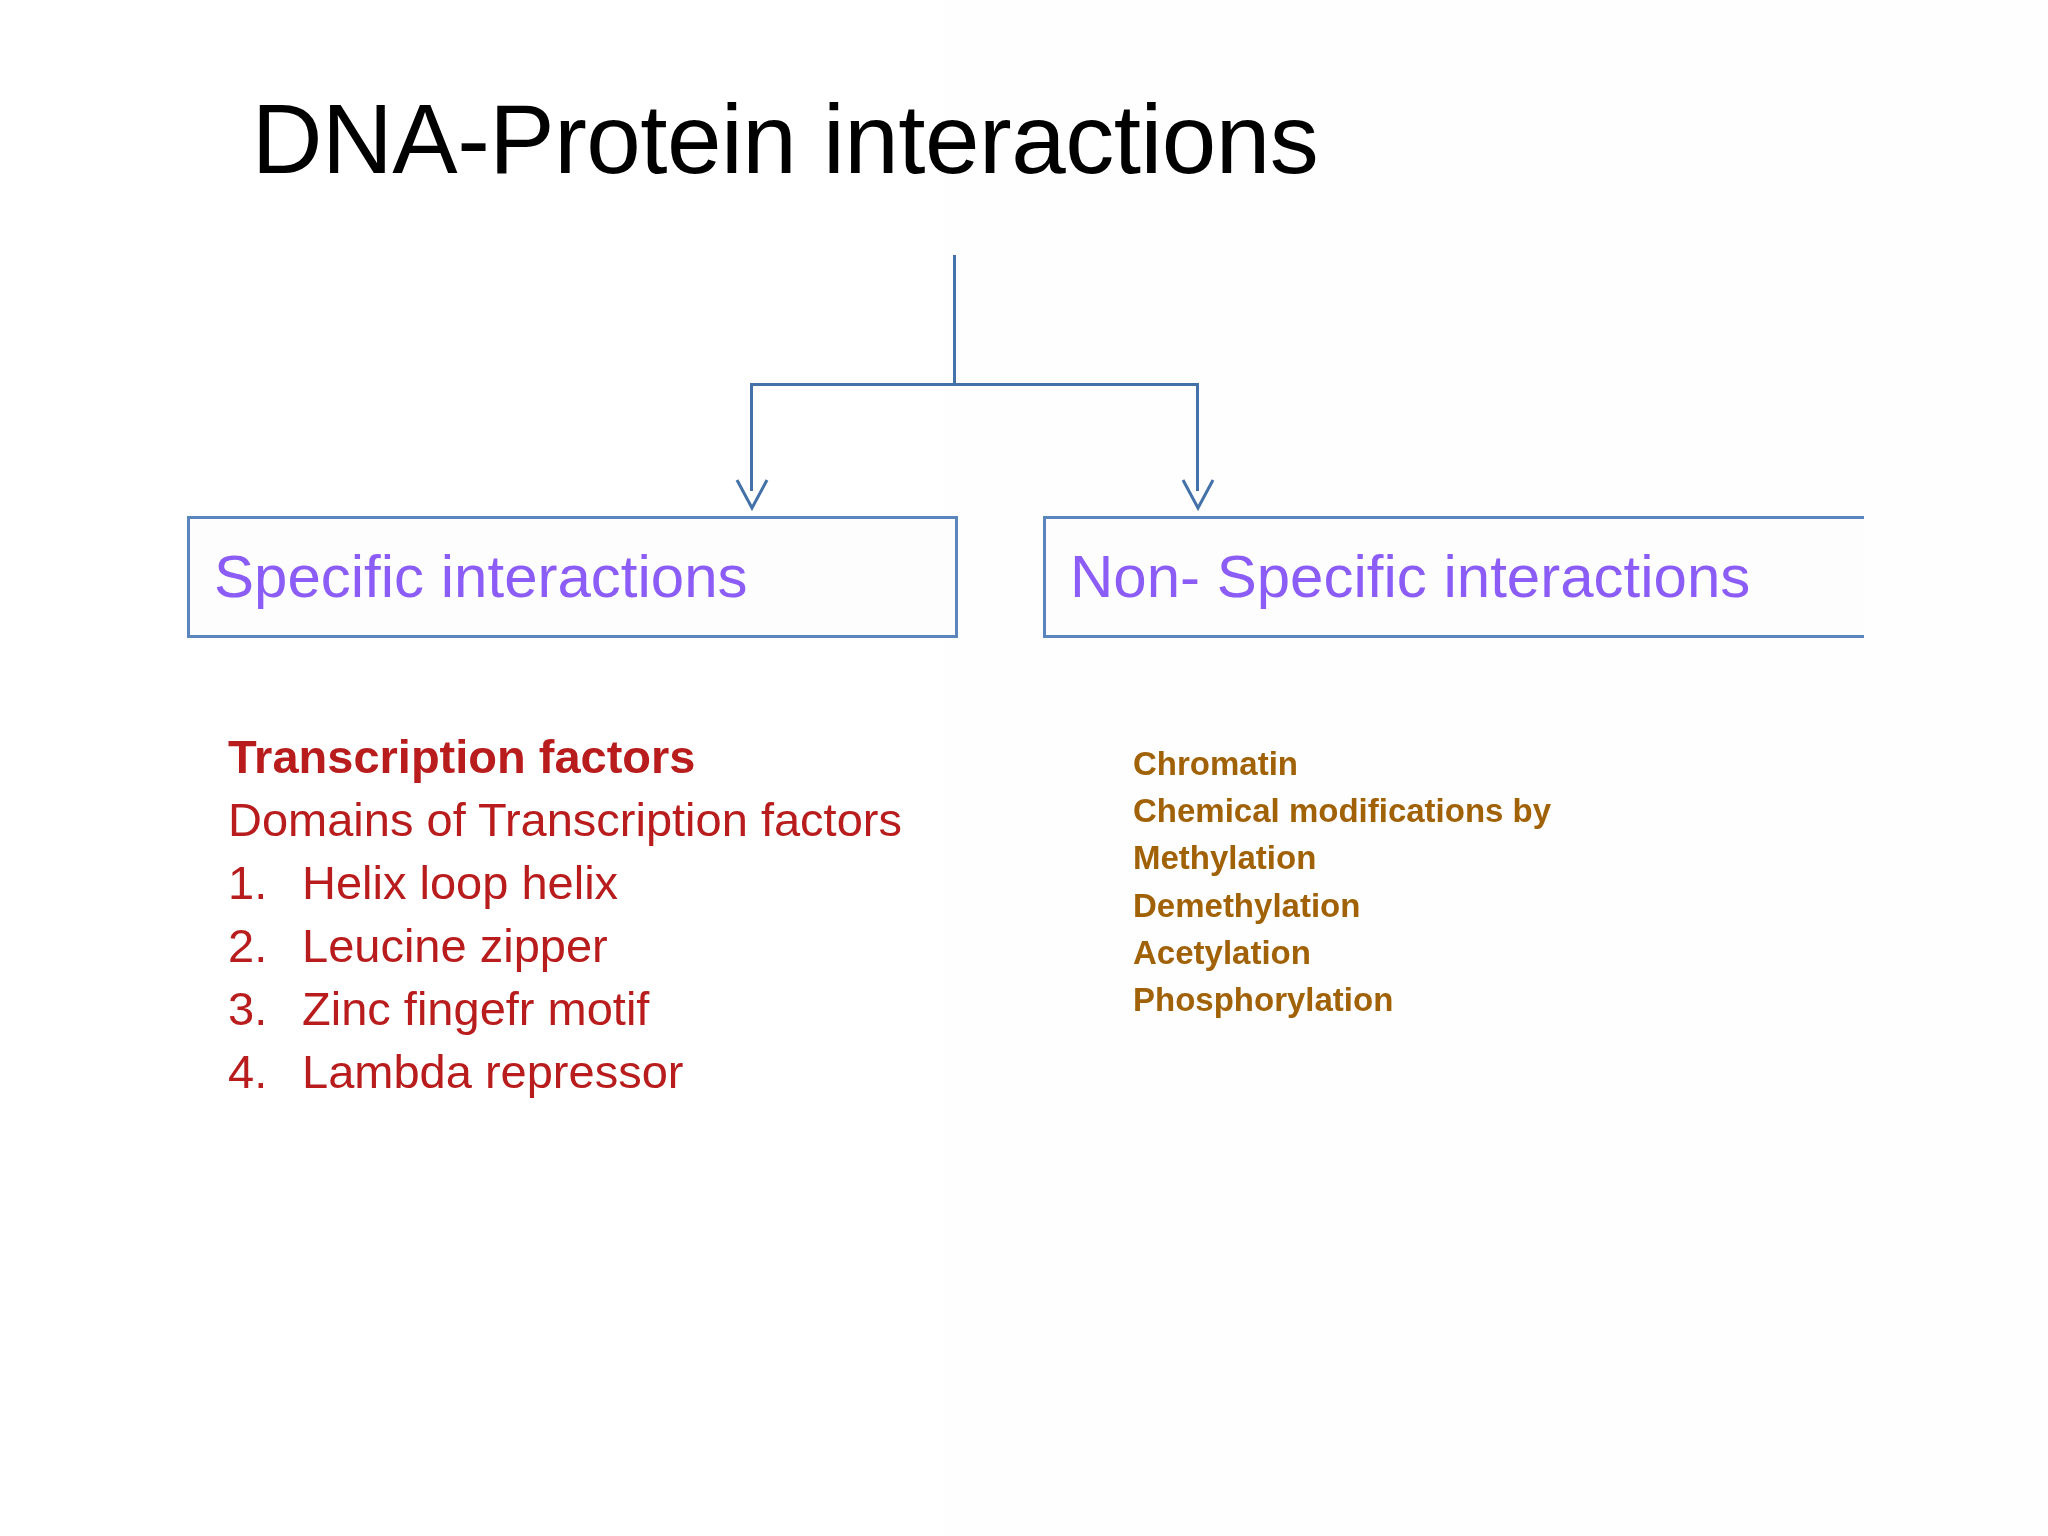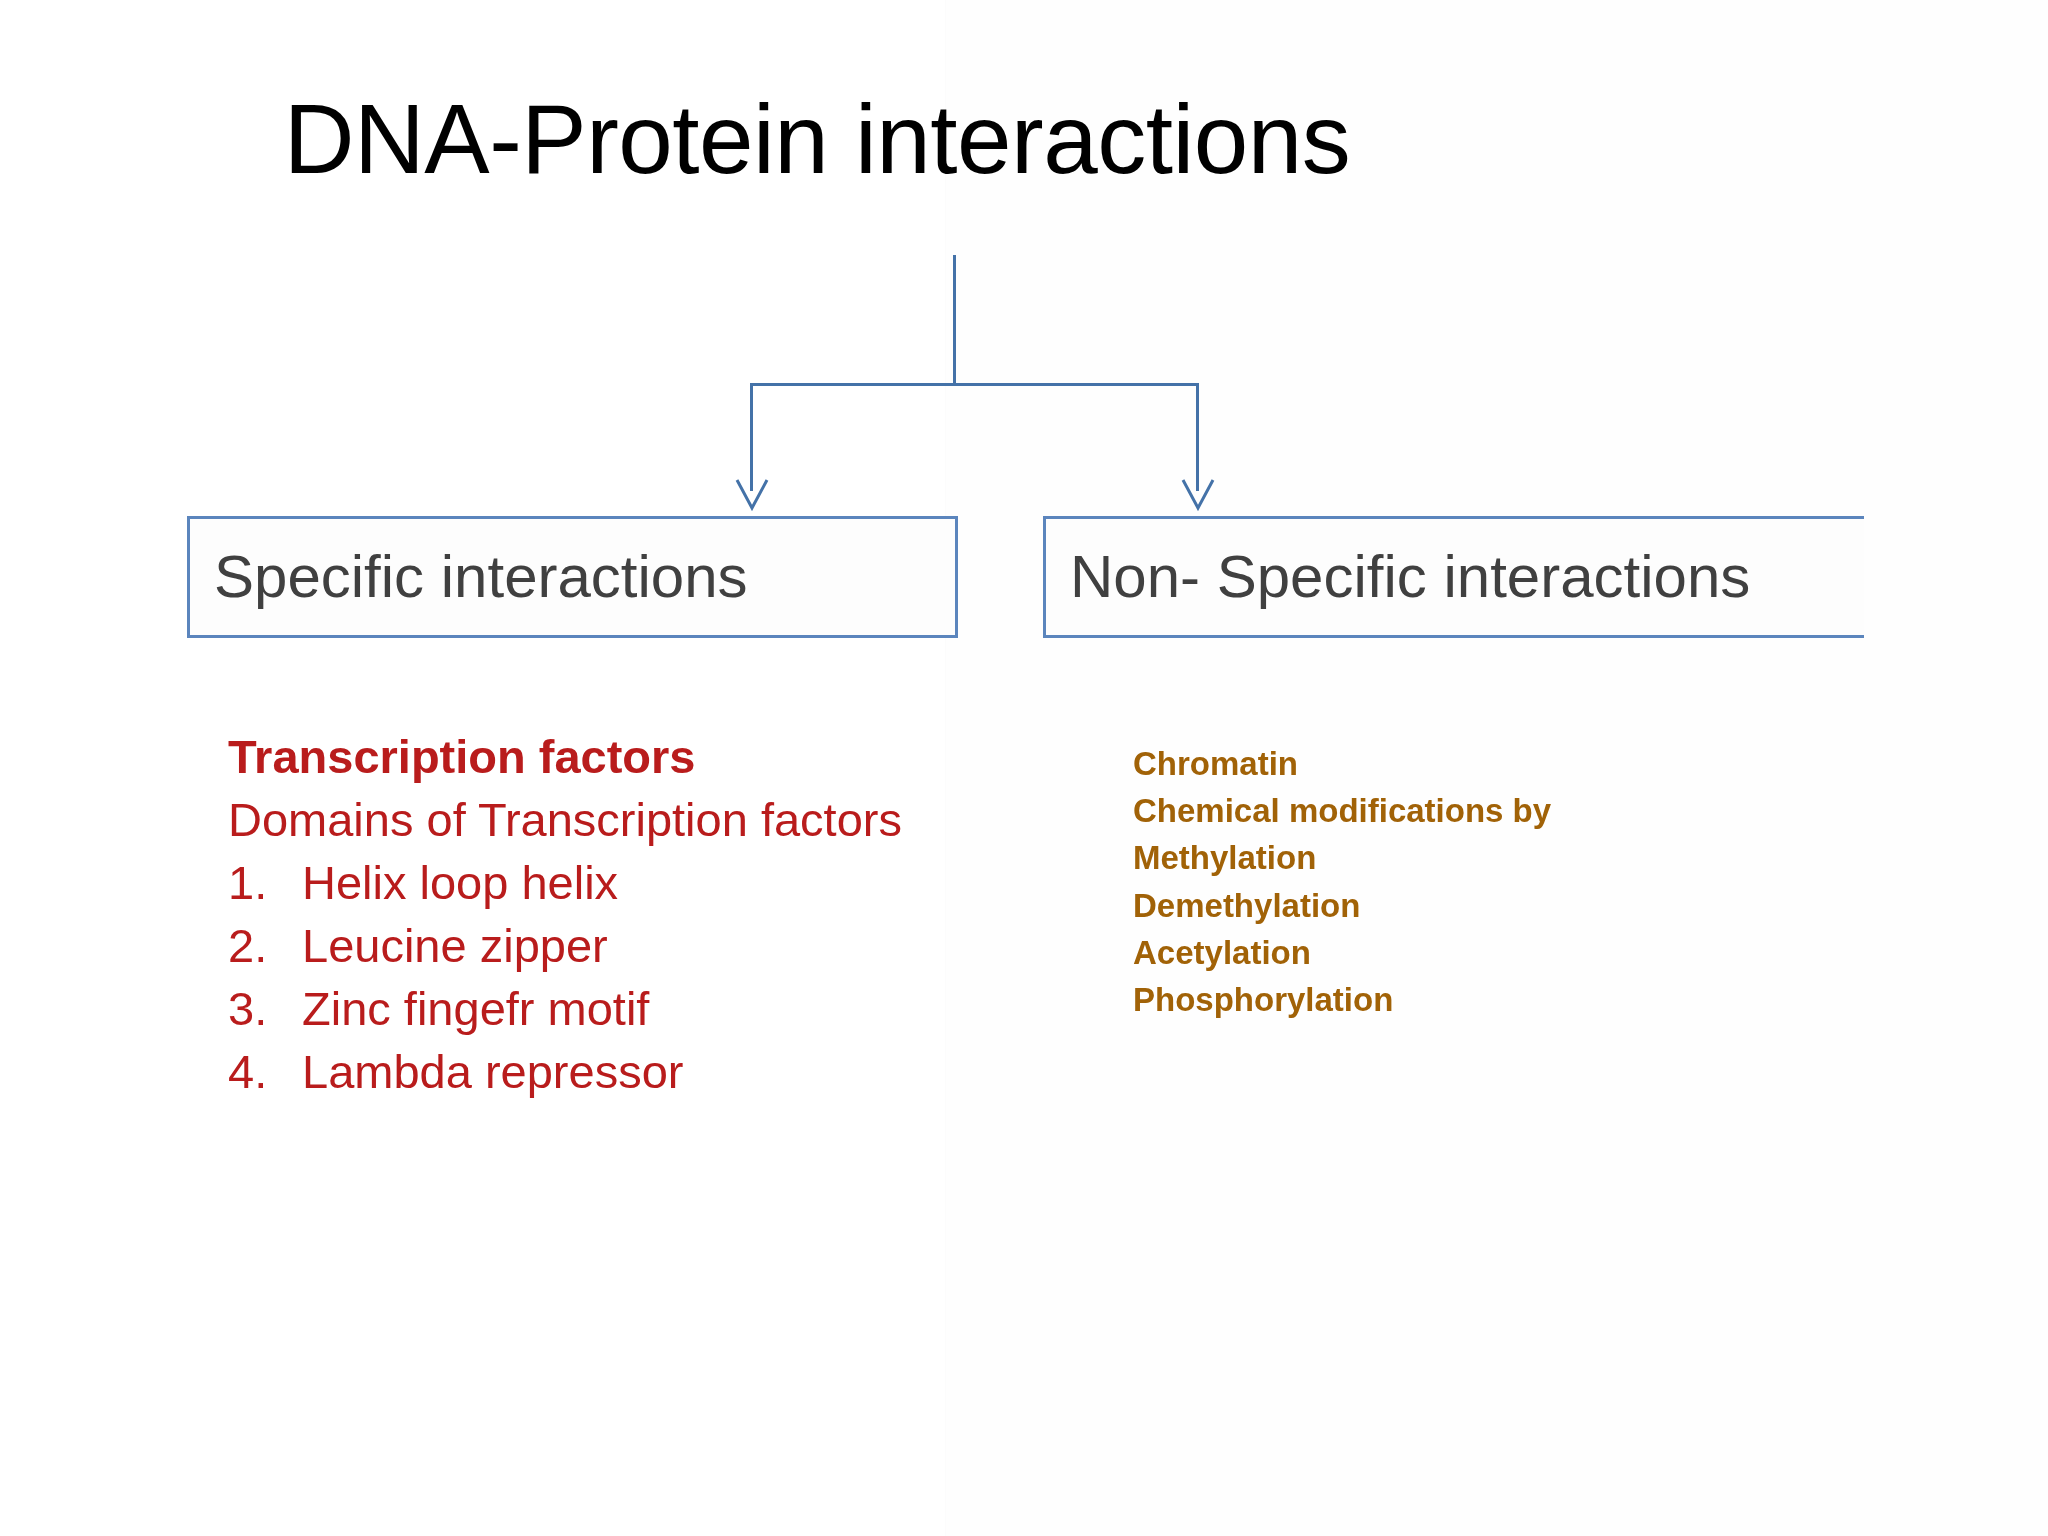--- a/index.html
+++ b/index.html
@@ -34,21 +34,20 @@
     left: 0;
     top: 86px;
     width: 1570px;
     text-align: center;
     font-size: 98px;
     font-weight: 400;
     line-height: 1.1;
     color: #000000;
     letter-spacing: -0.5px;
     white-space: nowrap;
-    padding-left: 32px;
   }
 
   
   .conn-stem {
     position: absolute;
     left: 953px;
     top: 255px;
     width: 3px;
     height: 130px;
     background: #4472a8;
@@ -90,21 +89,21 @@
     background: #fdfdfd;
     box-sizing: border-box;
     display: flex;
     align-items: center;
   }
   .box-left  { left: 187px;  width: 771px; }
   .box-right { left: 1043px; width: 821px; border-right: none; }
   .box-label {
     font-size: 60px;
     font-weight: 400;
-    color: #404040;
+    color: #8b5cf6;
     padding-left: 24px;
     white-space: nowrap;
     line-height: 1;
   }
 
   
   .col-left {
     position: absolute;
     left: 228px;
     top: 726px;

